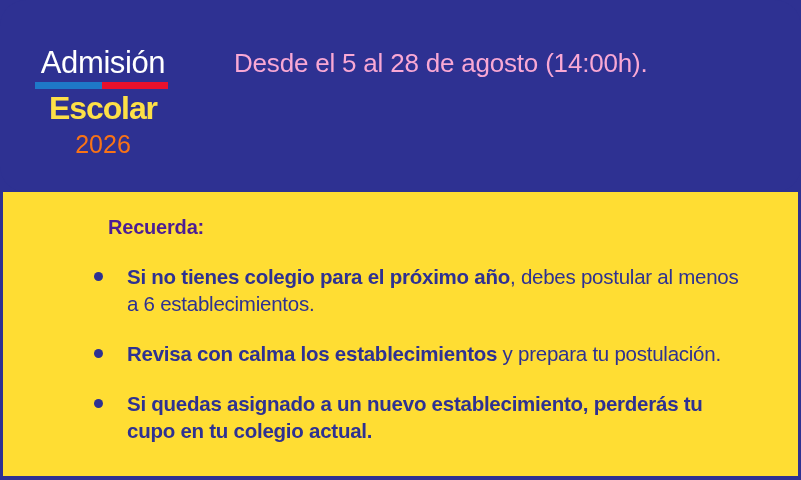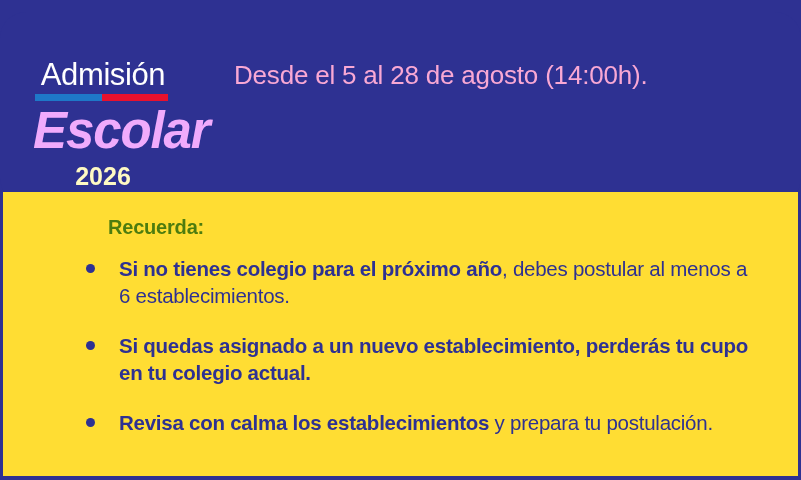--- a/index.html
+++ b/index.html
@@ -18,21 +18,21 @@
     height: 480px;
     box-sizing: border-box;
     overflow: hidden;
     background: #2E3192;
   }
 
   
   .header {
     position: absolute;
     left: 0;
-    top: 12px;
+    top: 0;
     width: 801px;
     height: 192px;
     background: #2E3192;
     display: flex;
     align-items: center;
     border-radius: 26px;
   }
 
   
   .logo {
@@ -59,32 +59,31 @@
   }
   .logo-flag-blue {
     flex: 1 1 50%;
     background: #1E78C8;
   }
   .logo-flag-red {
     flex: 1 1 50%;
     background: #E8112D;
   }
   .logo-escolar {
-    color: #f0abfc;
-    font-size: 51px;
+    color: #fde047;
+    font-size: 32px;
     font-weight: 700;
     letter-spacing: -1.1px;
     line-height: 1.05;
     white-space: nowrap;
-    font-style: italic;
   }
   .logo-year {
-    color: #fef9c3;
+    color: #f97316;
     font-size: 25px;
-    font-weight: 700;
+    font-weight: 400;
     letter-spacing: 0px;
     margin-top: 6px;
     line-height: 1;
   }
 
   
   .head-text {
     position: absolute;
     left: 234px;
     top: 32px;
@@ -119,34 +118,34 @@
     box-sizing: border-box;
     border-left: 3px solid #2E3192;
     border-right: 3px solid #2E3192;
     border-bottom: 4px solid #2E3192;
   }
 
   .recuerda {
     position: absolute;
     left: 105px;
     top: 25px;
-    color: #4d7c0f;
+    color: #4c1d95;
     font-size: 20px;
     font-weight: 700;
     letter-spacing: -0.2px;
     line-height: 1;
   }
 
   .bullets {
     position: absolute;
     left: 70px;
     top: 55px;
     right: 40px;
     list-style: none;
-    margin: 8px;
+    margin: 16px;
     padding: 0;
   }
   .bullet {
     position: relative;
     padding-left: 38px;
     margin-bottom: 23px;
     color: #2E3192;
     font-size: 20.5px;
     font-weight: 400;
     line-height: 1.32;
@@ -198,25 +197,25 @@
 
     <ul class="bullets">
 
       <li class="bullet">
         <span class="bullet-dot"></span>
         <span class="b">Si no tienes colegio para el próximo año</span><span class="n">, debes postular al menos a 6 establecimientos.</span>
       </li>
 
       <li class="bullet">
         <span class="bullet-dot"></span>
+        <span class="b">Revisa con calma los establecimientos</span><span class="n"> y prepara tu postulación.</span>
+      </li>
+
+      <li class="bullet">
+        <span class="bullet-dot"></span>
         <span class="b">Si quedas asignado a un nuevo establecimiento, perderás tu cupo en tu colegio actual.</span><span class="n"></span>
       </li>
 
-      <li class="bullet">
-        <span class="bullet-dot"></span>
-        <span class="b">Revisa con calma los establecimientos</span><span class="n"> y prepara tu postulación.</span>
-      </li>
-
     </ul>
 
   </div>
 
 </div>
 
 </body></html>

